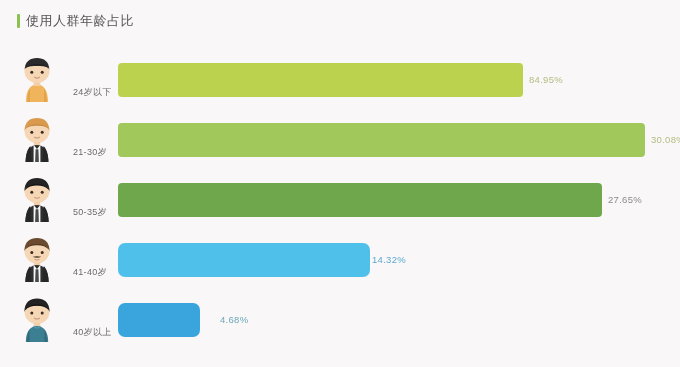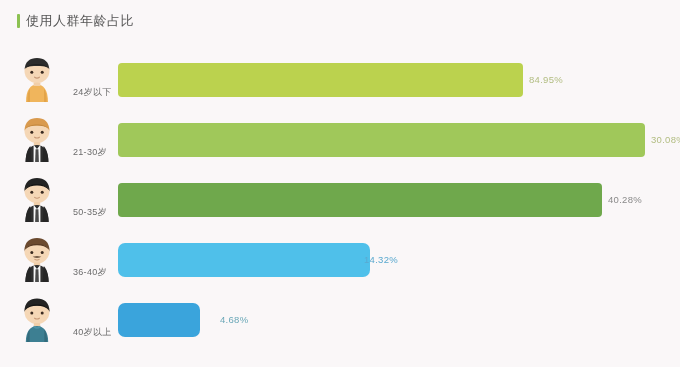--- a/index.html
+++ b/index.html
@@ -153,44 +153,44 @@
         <path d="M17.8 26.2 h6.4 v3.8 h-6.4 Z" fill="#f2cfa8"></path>
         <path d="M9.4 46 C9.4 34.6 14.4 29 21 29 C27.6 29 32.6 34.6 32.6 46 Z" fill="#2f2f2f"></path>
         <path d="M17.6 28.8 L21 33 L24.4 28.8 L24.4 46 L17.6 46 Z" fill="#f7f7f7"></path>
         <path d="M19.6 33.2 h2.8 l0.5 12.8 h-3.8 Z" fill="#4a4a4a"></path>
         <path d="M9.4 46 C9.6 38.6 11.2 32.8 14.2 30 L15.4 46 Z" fill="#262626"></path>
         <path d="M32.6 46 C32.4 38.6 30.8 32.8 27.8 30 L26.6 46 Z" fill="#262626"></path>
       </svg>
     </div>
     <div class="row-label">50-35岁</div>
     <div class="bar" style="width:484px;background:#6fa84c"></div>
-    <div class="bar-value" style="left:608px;color:#8a8a8a">40.28%</div>
+    <div class="bar-value" style="left:608px;color:#8a8a8a">27.65%</div>
   </div>
 
   <div class="row" style="top:234px">
     <div class="avatar">
       <svg viewBox="0 0 42 48">
         <ellipse cx="21" cy="15.4" rx="12.5" ry="12" fill="#f5d7b6"></ellipse>
         <path d="M8.4 15.4 C8.4 5.6 14 2 21 2 C28 2 33.6 5.6 33.6 15.4 C32 10.2 27.6 8.8 21 8.8 C14.4 8.8 10 10.2 8.4 15.4 Z" fill="#6b4a2f"></path>
         <path d="M8.8 13.8 C10.6 9.8 15 8 21 8 C27 8 31.4 9.8 33.2 13.8 C30 10.4 26 9.2 21 9.2 C16 9.2 12 10.4 8.8 13.8 Z" fill="#563a24"></path>
         <circle cx="15.8" cy="16.4" r="1.5" fill="#3a2a20"></circle>
         <circle cx="26.2" cy="16.4" r="1.5" fill="#3a2a20"></circle>
         <path d="M16.6 20.8 Q21 19.6 25.4 20.8 Q21 22.6 16.6 20.8 Z" fill="#4a3322"></path>
         <path d="M18.8 23.6 Q21 24.8 23.2 23.6" stroke="#c79a78" stroke-width="1" fill="none" stroke-linecap="round"></path>
         <path d="M17.8 26.6 h6.4 v3.6 h-6.4 Z" fill="#f2cfa8"></path>
         <path d="M9.4 46 C9.4 34.6 14.4 29 21 29 C27.6 29 32.6 34.6 32.6 46 Z" fill="#2f2f2f"></path>
         <path d="M17.6 28.8 L21 33 L24.4 28.8 L24.4 46 L17.6 46 Z" fill="#f7f7f7"></path>
         <path d="M19.6 33.2 h2.8 l0.5 12.8 h-3.8 Z" fill="#4a4a4a"></path>
         <path d="M9.4 46 C9.6 38.6 11.2 32.8 14.2 30 L15.4 46 Z" fill="#262626"></path>
         <path d="M32.6 46 C32.4 38.6 30.8 32.8 27.8 30 L26.6 46 Z" fill="#262626"></path>
       </svg>
     </div>
-    <div class="row-label">36-40岁</div>
+    <div class="row-label">41-40岁</div>
     <div class="bar round" style="width:252px;background:#4fc0ea"></div>
-    <div class="bar-value" style="left:364px;color:#5aa9cf">14.32%</div>
+    <div class="bar-value" style="left:372px;color:#5aa9cf">14.32%</div>
   </div>
 
   <div class="row" style="top:294px">
     <div class="avatar">
       <svg viewBox="0 0 42 48">
         <ellipse cx="21" cy="16" rx="12.5" ry="12" fill="#f5d7b6"></ellipse>
         <path d="M8.4 16 C8.4 6 14 2.4 21 2.4 C28 2.4 33.6 6 33.6 16 C32 10.6 27.6 9.4 21 9.4 C14.4 9.4 10 10.6 8.4 16 Z" fill="#232323"></path>
         <path d="M8.8 14.6 C10.6 10.4 15 8.6 21 8.6 C27 8.6 31.4 10.4 33.2 14.6 C30 11 26 9.8 21 9.8 C16 9.8 12 11 8.8 14.6 Z" fill="#141414"></path>
         <circle cx="15.8" cy="17" r="1.5" fill="#3a2a20"></circle>
         <circle cx="26.2" cy="17" r="1.5" fill="#3a2a20"></circle>

